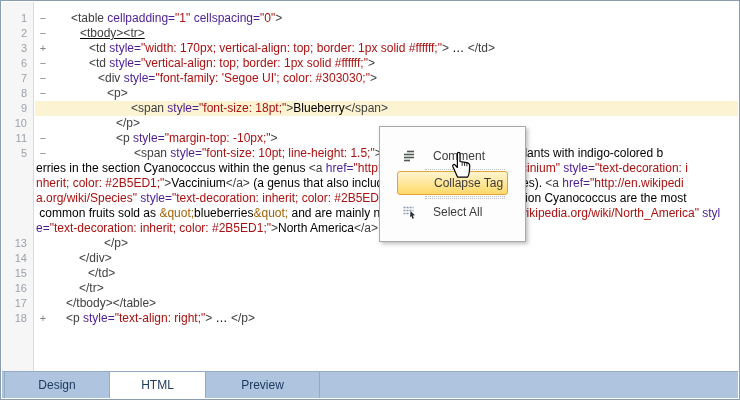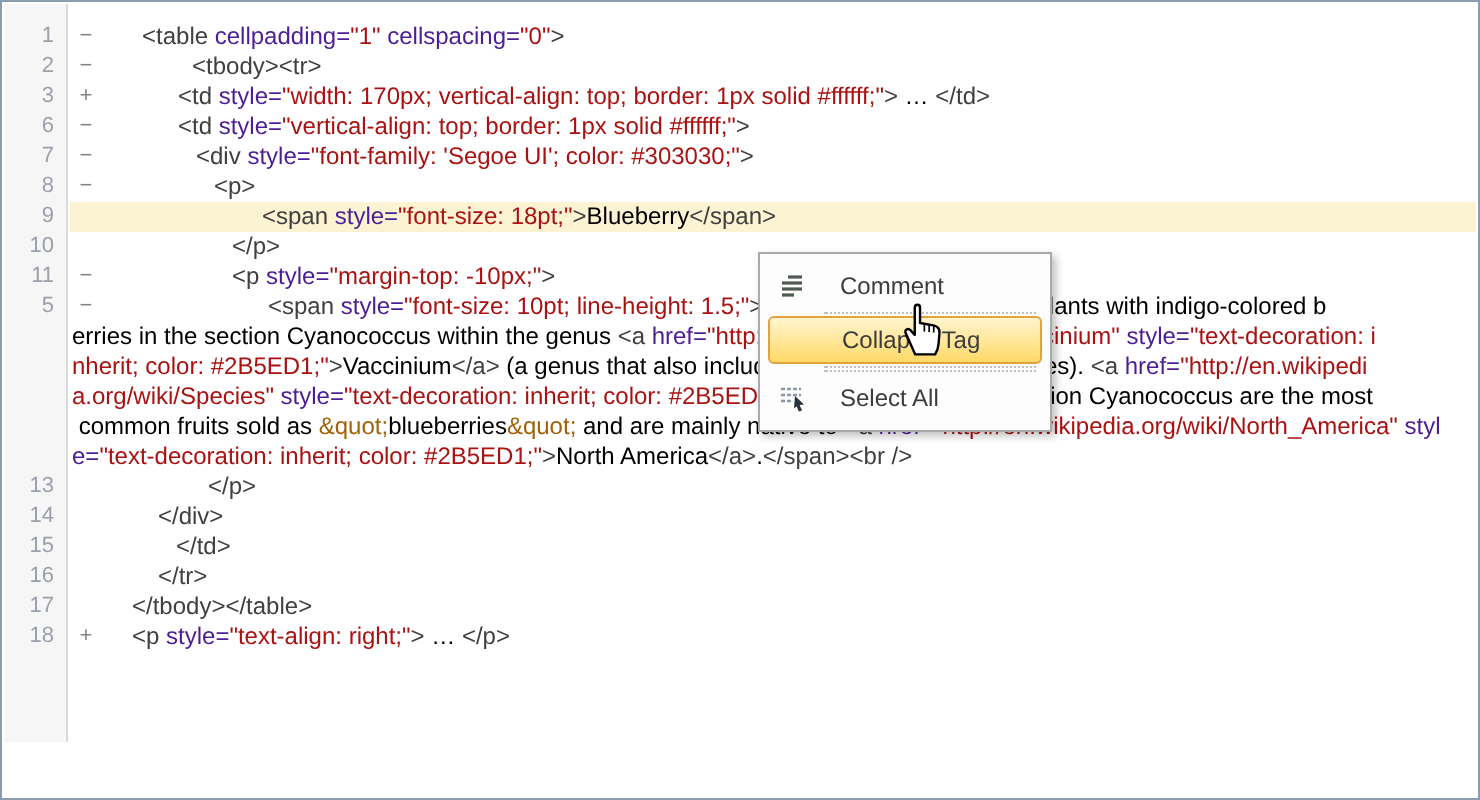--- a/index.html
+++ b/index.html
@@ -13,21 +13,21 @@
   .code{position:absolute;left:33px;top:0;right:0;bottom:0;padding-top:9px;font-size:12px;overflow:hidden}
   .row{height:15px;line-height:15px;white-space:pre;position:relative}
   .row.hl{background:#FBF3D1}
   .fold{position:absolute;left:2px;top:0;width:12px;text-align:center;color:#858585;font-size:11px}
   .tk-t{color:#404040}
   .tk-a{color:#4c1d95}
   .tk-s{color:#AA1111}
   .tk-x{color:#000000}
   .tk-e{color:#a16207}
   .menu{position:absolute;left:378px;top:125px;width:147px;background:#FDFDFD;
-        border:1px solid #A9A9A9;box-shadow:2px 2px 4px rgba(0,0,0,.25);padding:4px;
+        border:1px solid #A9A9A9;box-shadow:2px 2px 4px rgba(0,0,0,.25);padding:17px;
         box-sizing:border-box;z-index:5}
   .mi{position:relative;height:24px;display:flex;align-items:center;font-size:12px;
       color:#3C3C3C;padding-left:36px;box-sizing:border-box}
   .mi.hl{background:linear-gradient(#FFF5CF,#FFD967);border:1px solid #E2A33D;border-radius:3px}
   .mic{position:absolute;left:4px;top:4px;width:16px;height:16px}
   .sep{border-top:1px dotted #BCC1C7;margin:1px 3px 1px 28px;height:0}
   .cursor{position:absolute;left:446px;top:148px;z-index:6}
   .tabbar{position:absolute;left:1px;right:1px;bottom:1px;height:27px;background:#AFC4DF;
           border-top:1px solid #93A9C4;display:flex;box-sizing:border-box}
   .tab{display:flex;align-items:center;justify-content:center;font-size:12px;color:#1E3C60;
@@ -60,21 +60,21 @@
         <div class="gnum"></div>
         <div class="gnum">13</div>
         <div class="gnum">14</div>
         <div class="gnum">15</div>
         <div class="gnum">16</div>
         <div class="gnum">17</div>
         <div class="gnum">18</div>
       </div>
     <div class="code" id="code">
         <div class="row"><span class="fold">−</span><span style="margin-left: 36px;"><span class="tk-t">&lt;table</span><span class="tk-a"> cellpadding=</span><span class="tk-s">"1"</span><span class="tk-a"> cellspacing=</span><span class="tk-s">"0"</span><span class="tk-t">&gt;</span></span></div>
-        <div class="row"><span class="fold">−</span><span style="margin-left: 61px;"><span class="tk-t">&lt;tbody&gt;&lt;tr&gt;</span></span></div>
+        <div class="row"><span class="fold">−</span><span style="margin-left: 45px; text-decoration: underline;"><span class="tk-t">&lt;tbody&gt;&lt;tr&gt;</span></span></div>
         <div class="row"><span class="fold">+</span><span style="margin-left: 54px;"><span class="tk-t">&lt;td</span><span class="tk-a"> style=</span><span class="tk-s">"width: 170px; vertical-align: top; border: 1px solid #ffffff;"</span><span class="tk-t">&gt;</span><span class="tk-x"> … </span><span class="tk-t">&lt;/td&gt;</span></span></div>
         <div class="row"><span class="fold">−</span><span style="margin-left: 54px;"><span class="tk-t">&lt;td</span><span class="tk-a"> style=</span><span class="tk-s">"vertical-align: top; border: 1px solid #ffffff;"</span><span class="tk-t">&gt;</span></span></div>
         <div class="row"><span class="fold">−</span><span style="margin-left: 63px;"><span class="tk-t">&lt;div</span><span class="tk-a"> style=</span><span class="tk-s">"font-family: 'Segoe UI'; color: #303030;"</span><span class="tk-t">&gt;</span></span></div>
         <div class="row"><span class="fold">−</span><span style="margin-left: 72px;"><span class="tk-t">&lt;p&gt;</span></span></div>
         <div class="row hl"><span style="margin-left: 96px;"><span class="tk-t">&lt;span</span><span class="tk-a"> style=</span><span class="tk-s">"font-size: 18pt;"</span><span class="tk-t">&gt;</span><span class="tk-x">Blueberry</span><span class="tk-t">&lt;/span&gt;</span></span></div>
         <div class="row"><span style="margin-left: 81px;"><span class="tk-t">&lt;/p&gt;</span></span></div>
         <div class="row"><span class="fold">−</span><span style="margin-left: 81px;"><span class="tk-t">&lt;p</span><span class="tk-a"> style=</span><span class="tk-s">"margin-top: -10px;"</span><span class="tk-t">&gt;</span></span></div>
         <div class="row"><span class="fold">−</span><span style="margin-left: 99px;"><span class="tk-t">&lt;span</span><span class="tk-a"> style=</span><span class="tk-s">"font-size: 10pt; line-height: 1.5;"</span><span class="tk-t">&gt;</span><span class="tk-x">Blueberries are flowering plants with indigo-colored b</span></span></div>
         <div class="row"><span style="margin-left: 1px;"><span class="tk-x">erries in the section Cyanococcus within the genus </span><span class="tk-t">&lt;a</span><span class="tk-a"> href=</span><span class="tk-s">"http://en.wikipedia.org/wiki/Vaccinium"</span><span class="tk-a"> style=</span><span class="tk-s">"text-decoration: i</span></span></div>
         <div class="row"><span style="margin-left: 1px;"><span class="tk-s">nherit; color: #2B5ED1;"</span><span class="tk-t">&gt;</span><span class="tk-x">Vaccinium</span><span class="tk-t">&lt;/a&gt;</span><span class="tk-x"> (a genus that also includes cranberries and bilberries). </span><span class="tk-t">&lt;a</span><span class="tk-a"> href=</span><span class="tk-s">"http://en.wikipedi</span></span></div>
@@ -127,14 +127,19 @@
 
   <svg class="cursor" width="27" height="30" viewBox="0 0 22 25">
     <path d="M8.6 23.5 L4.6 14.6 Q4.2 13.6 5.0 13.1 Q5.8 12.6 6.6 13.4 L8.4 15.4 L8.4 4.0 Q8.4 2.8 9.5 2.8 Q10.6 2.8 10.6 4.0 L10.6 10.4 L16.2 11.4 Q18.9 12.0 18.7 14.6 L18.3 19.2 Q18.1 21.6 16.9 23.5 Z" fill="#FFFFFF" stroke="#000000" stroke-width="1" stroke-linejoin="round"></path>
     <g stroke="#000000" stroke-width="0.7">
       <line x1="12.4" y1="10.8" x2="12.4" y2="14"></line>
       <line x1="14.4" y1="11.1" x2="14.4" y2="14.2"></line>
       <line x1="16.3" y1="11.6" x2="16.3" y2="14.4"></line>
     </g>
   </svg>
 
+  <div class="tabbar">
+    <div class="tab first w1">Design</div>
+    <div class="tab active w2">HTML</div>
+    <div class="tab w3">Preview</div>
+  </div>
 
 </div>
 
 </body></html>

